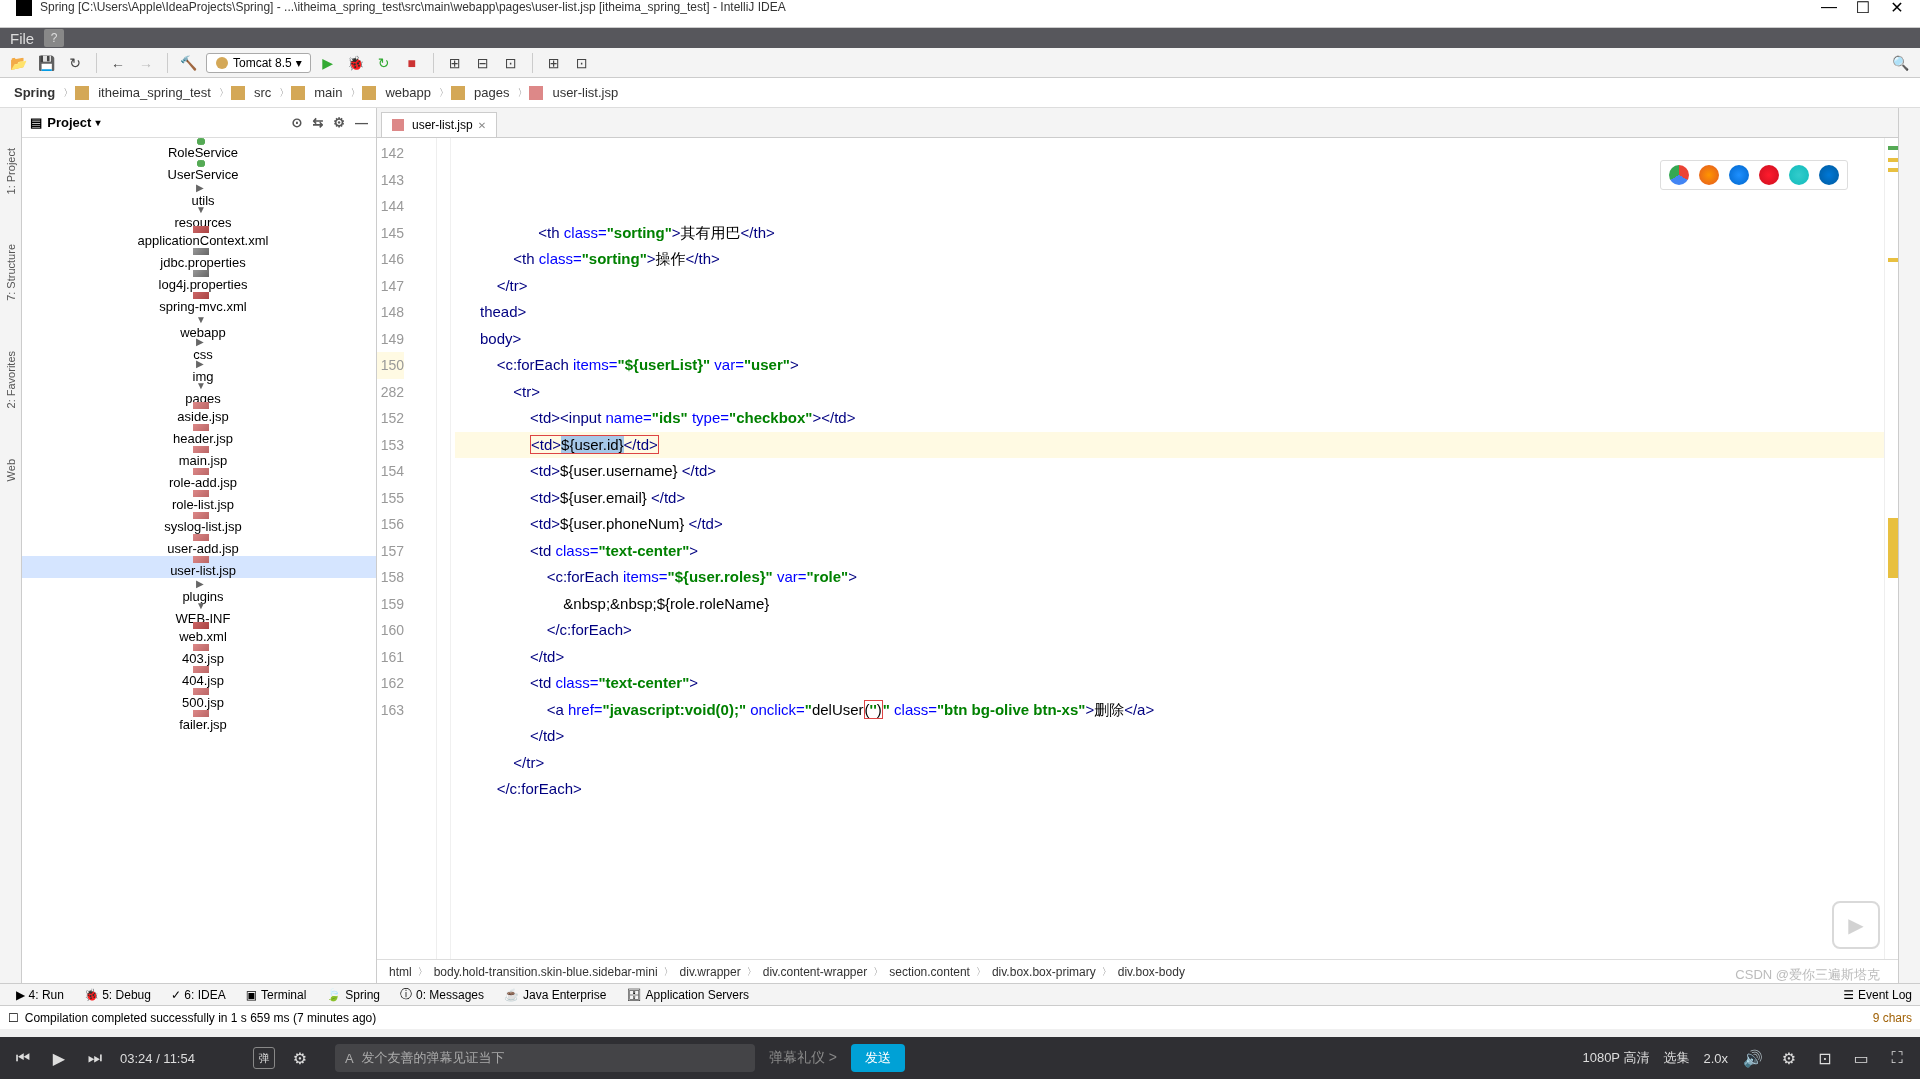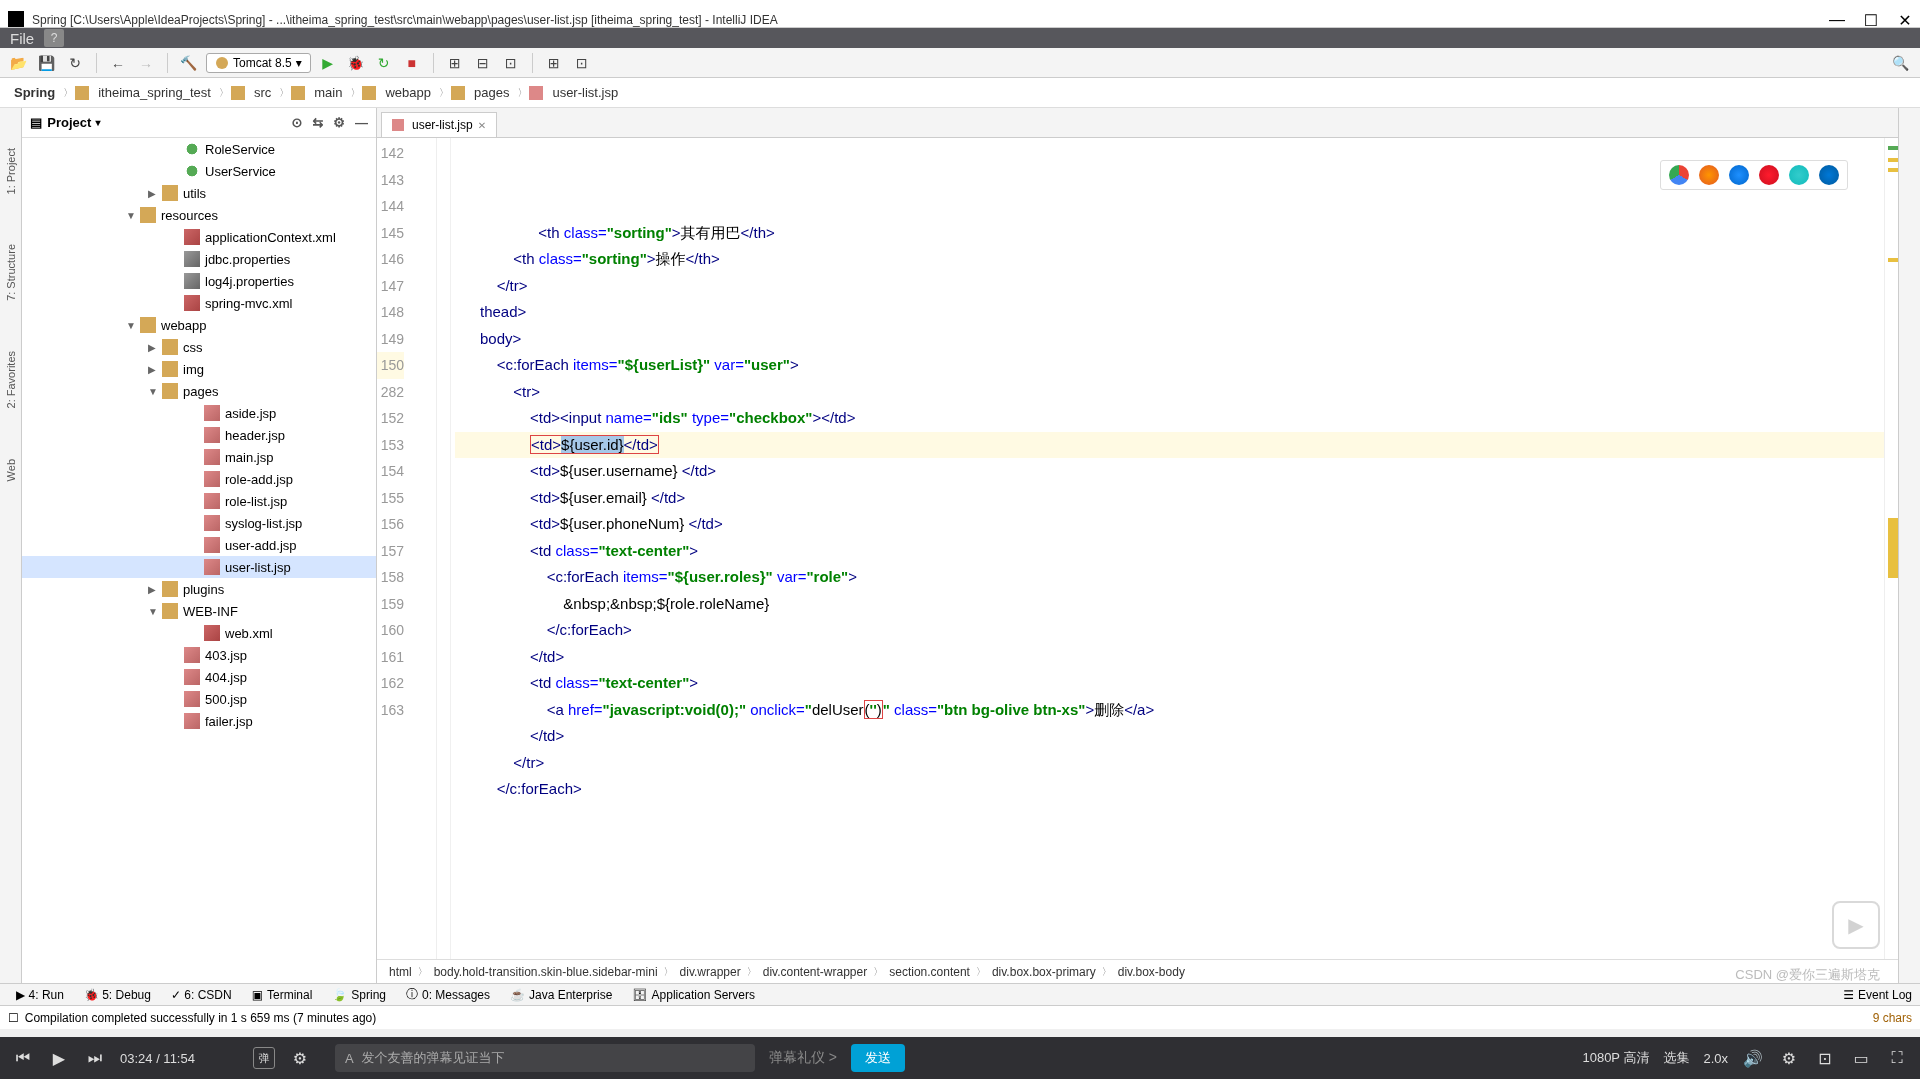--- a/index.html
+++ b/index.html
@@ -1,19 +1,19 @@
 <!DOCTYPE html>
 <html><head>
   <meta charset="utf-8">
   <style>
     * { margin: 0; padding: 0; box-sizing: border-box; font-family: "Segoe UI", Arial, sans-serif; }
     body { background: #f0f0f0; width: 1920px; height: 1079px; overflow: hidden; position: relative; }
     
     
-    .titlebar { background: #fff; height: 28px; display: flex; align-items: flex-end; padding: 0 8px; font-size: 12px; border-bottom: 1px solid #ccc; }
+    .titlebar { background: #fff; height: 28px; display: flex; align-items: flex-start; padding: 0 16px; font-size: 12px; border-bottom: 1px solid #ccc; }
     .titlebar-icon { width: 16px; height: 16px; background: #000; margin-right: 8px; }
     .titlebar-text { flex: 1; color: #333; }
     .titlebar-controls { display: flex; gap: 20px; }
     .tb-ctrl { width: 14px; height: 14px; display: flex; align-items: center; justify-content: center; font-size: 16px; cursor: pointer; }
     
     
     .menubar { background: rgba(70,70,75,0.9); color: #ddd; height: 20px; display: flex; align-items: center; padding: 0 10px; font-size: 15px; }
     .menubar-text { flex: 1; }
     .help-icon { background: #888; width: 20px; height: 18px; border-radius: 2px; display: flex; align-items: center; justify-content: center; font-size: 12px; }
     
@@ -39,21 +39,21 @@
     
     .left-strip { width: 22px; background: #f4f4f4; border-right: 1px solid #ccc; display: flex; flex-direction: column; align-items: center; padding-top: 40px; gap: 50px; }
     .strip-label { writing-mode: vertical-rl; transform: rotate(180deg); font-size: 11px; color: #555; cursor: pointer; }
     
     
     .project-panel { width: 355px; background: #fff; border-right: 1px solid #ccc; display: flex; flex-direction: column; }
     .panel-header { height: 30px; display: flex; align-items: center; padding: 0 8px; border-bottom: 1px solid #ddd; font-size: 13px; font-weight: bold; }
     .panel-header-actions { margin-left: auto; display: flex; gap: 10px; font-size: 13px; color: #555; }
     .panel-header-actions span { cursor: pointer; }
     .tree { overflow-y: auto; flex: 1; font-size: 13px; }
-    .tree-item { display: flex; align-items: center; height: 22px; padding-left: 8px; cursor: pointer; }
+    .tree-item { display: flex; align-items: center; height: 22px; padding-left: 8px; cursor: pointer; flex-direction: column; }
     .tree-item.selected { background: #d5e5ff; }
     .tree-indent { display: inline-block; }
     .tree-arrow { width: 14px; font-size: 10px; color: #666; }
     .tree-icon { width: 16px; height: 16px; margin-right: 5px; display: inline-block; }
     .icon-interface { background: radial-gradient(circle, #5a5 45%, transparent 50%); border-radius: 50%; }
     .icon-folder { background: #d4a857; }
     .icon-xml { background: linear-gradient(135deg, #c66, #a44); }
     .icon-prop { background: linear-gradient(135deg, #999, #666); }
     .icon-jsp { background: linear-gradient(135deg, #d88, #b66); }
     
@@ -434,21 +434,21 @@
         <span class="ebc-item">div.box-body</span>
       </div>
   </div>
 
   <div class="right-strip"></div>
 </div>
 
 <div class="bottom-tabs">
   <div class="bottom-tab">▶ 4: Run</div>
   <div class="bottom-tab">🐞 5: Debug</div>
-  <div class="bottom-tab">✓ 6: CSDN</div>
+  <div class="bottom-tab">✓ 6: IDEA</div>
   <div class="bottom-tab">▣ <span>Terminal</span></div>
   <div class="bottom-tab">🍃 <span>Spring</span></div>
   <div class="bottom-tab">ⓘ <span>0: Messages</span></div>
   <div class="bottom-tab">☕ <span>Java Enterprise</span></div>
   <div class="bottom-tab">🗄 <span>Application Servers</span></div>
   <div class="bottom-tab" style="margin-left:auto">☰ <span>Event Log</span></div>
 </div>
 
 <div class="statusbar">
   <div class="status-left">

